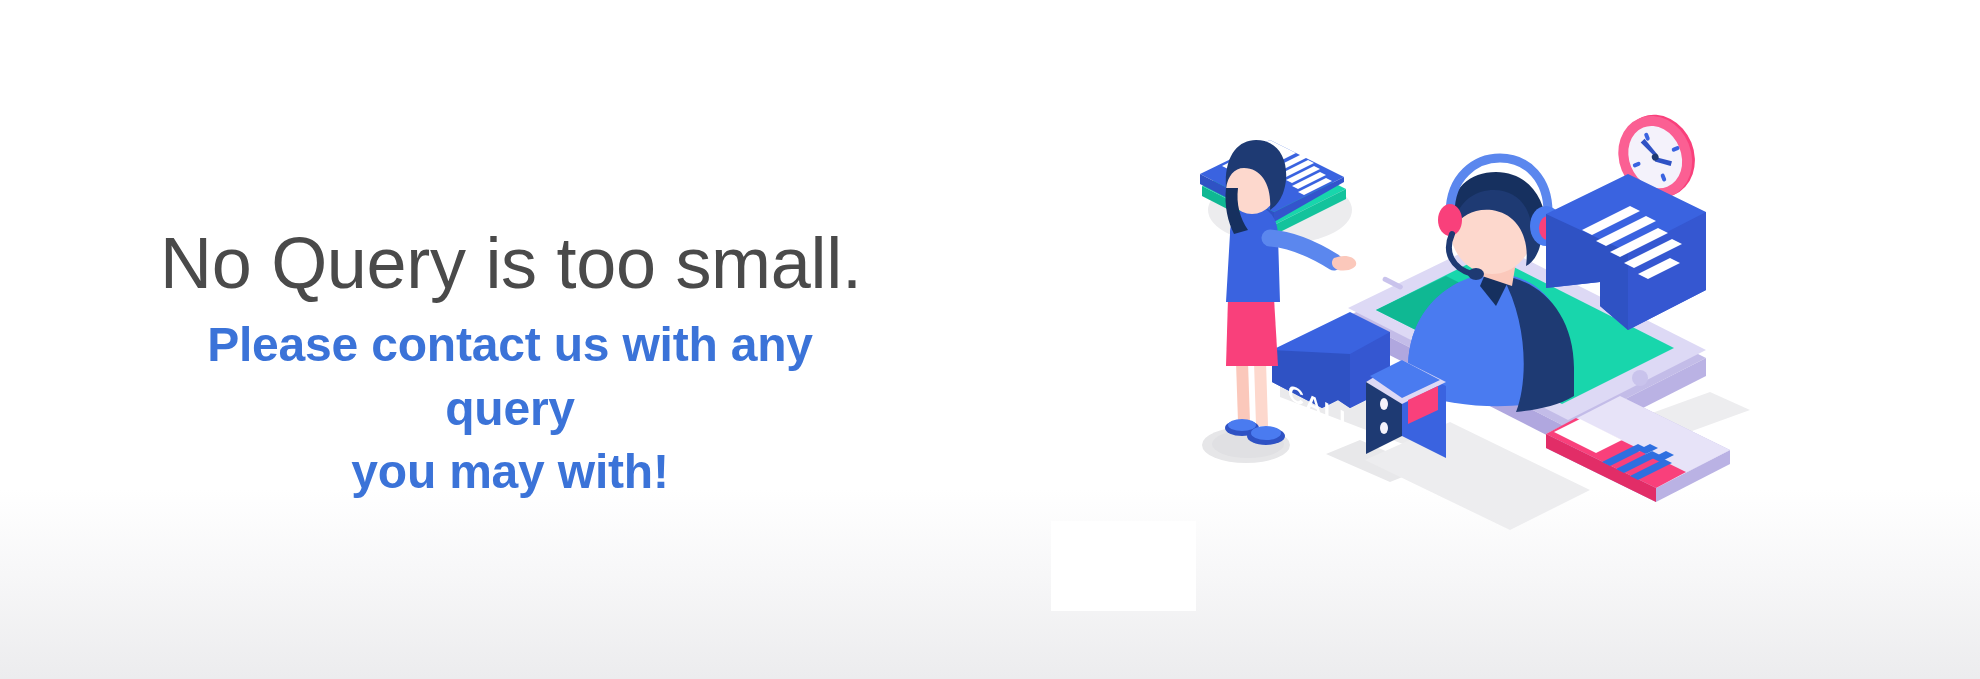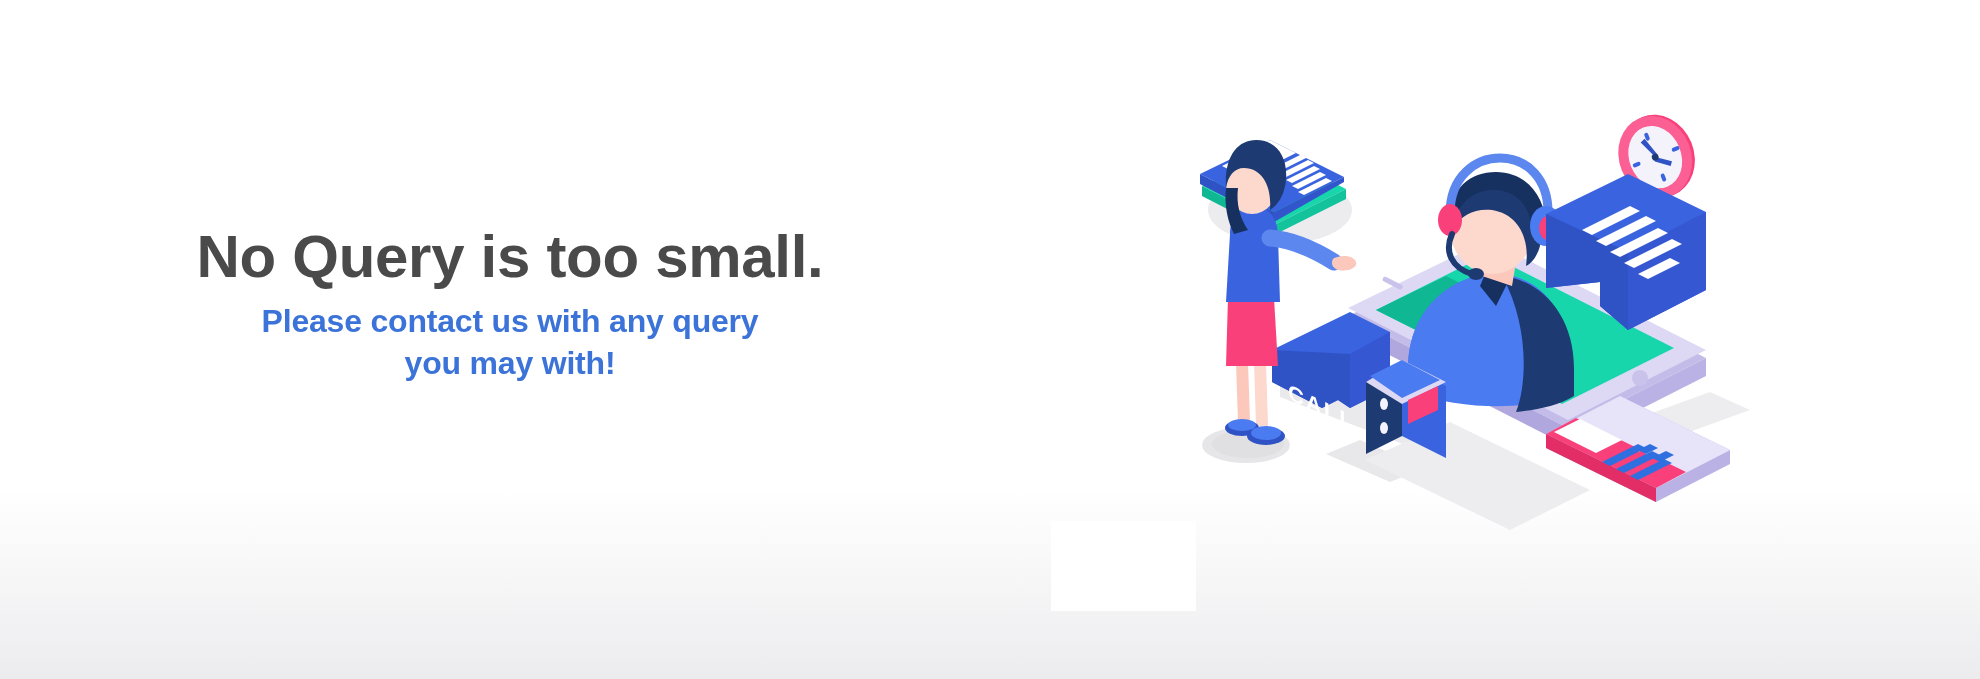--- a/index.html
+++ b/index.html
@@ -51,31 +51,31 @@
   .copy {
     position: absolute;
     left: 160px;
     top: 225px;
     width: 700px;
     text-align: center;
   }
   .headline {
     margin: 0;
     font-family: "Liberation Sans", sans-serif;
-    font-size: 60px;
-    font-weight: 700;
+    font-size: 72px;
+    font-weight: 400;
     line-height: 1.08;
     letter-spacing: -0.3px;
     color: #4a4a4a;
     white-space: nowrap;
   }
   .subline {
     margin: 10px 0 0 0;
     font-family: "Liberation Sans", sans-serif;
-    font-size: 32px;
+    font-size: 48px;
     font-weight: 700;
     line-height: 1.33;
     letter-spacing: -0.2px;
     color: #3b73d8;
   }
 
   
   .illustration {
     position: absolute;
     left: 1150px;

